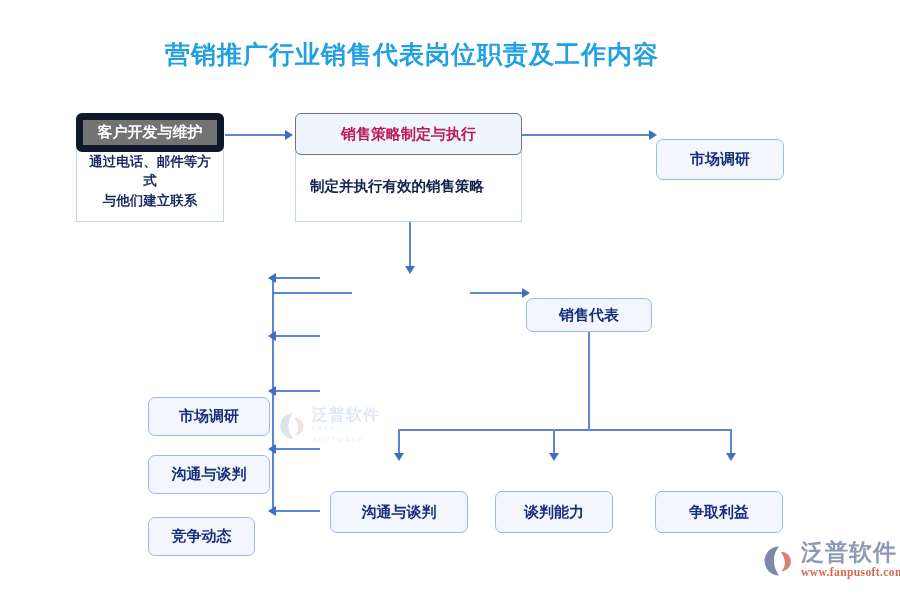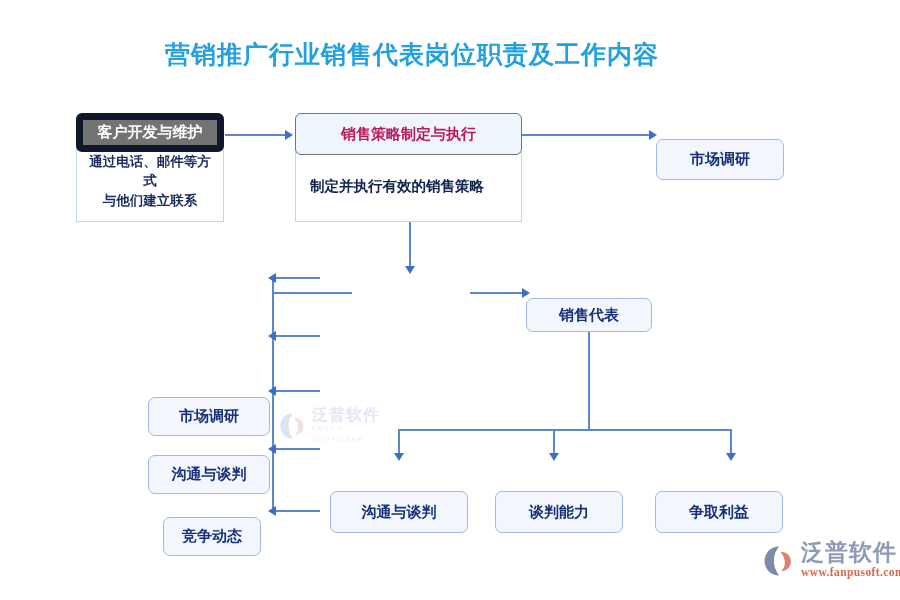--- a/index.html
+++ b/index.html
@@ -260,24 +260,24 @@
     <div class="card-body card-body-left" style="left:295px; top:152px; width:227px; height:70px;">制定并执行有效的销售策略</div>
     <div class="card-head head-light" style="left:295px; top:113px; width:227px; height:42px;">销售策略制定与执行</div>
   </div>
 
   <div class="node" style="left:656px; top:113px; width:128px; height:41px;">市场调研</div>
 
   <div class="node" style="left:526px; top:272px; width:126px; height:34px;">销售代表</div>
 
   <div class="node" style="left:148px; top:371px; width:122px; height:39px;">市场调研</div>
   <div class="node" style="left:148px; top:429px; width:122px; height:39px;">沟通与谈判</div>
-  <div class="node" style="left:163px; top:491px; width:98px; height:39px;">竞争动态</div>
+  <div class="node" style="left:148px; top:491px; width:107px; height:39px;">竞争动态</div>
 
   <div class="node" style="left:330px; top:465px; width:138px; height:42px;">沟通与谈判</div>
-  <div class="node" style="left:495px; top:465px; width:128px; height:42px;">谈判能力</div>
+  <div class="node" style="left:495px; top:465px; width:118px; height:42px;">谈判能力</div>
   <div class="node" style="left:655px; top:465px; width:128px; height:42px;">争取利益</div>
 
   <div class="wm-corner">
     <div class="wm-logo-mark">
       <svg viewBox="0 0 40 40" width="34" height="34" aria-hidden="true">
         <path d="M20 3 C10 3 3 11 3 20 C3 29 10 37 20 37 C16 31 14 26 14 20 C14 13 16 8 20 3 Z" fill="#7d8ba8"></path>
         <path d="M22 9 C29 9 34 14 34 21 C34 27 29 32 23 32 C27 27 28 22 26 17 C25 13 23 11 22 9 Z" fill="#d9836e"></path>
       </svg>
     </div>
     <div class="wm-text">

